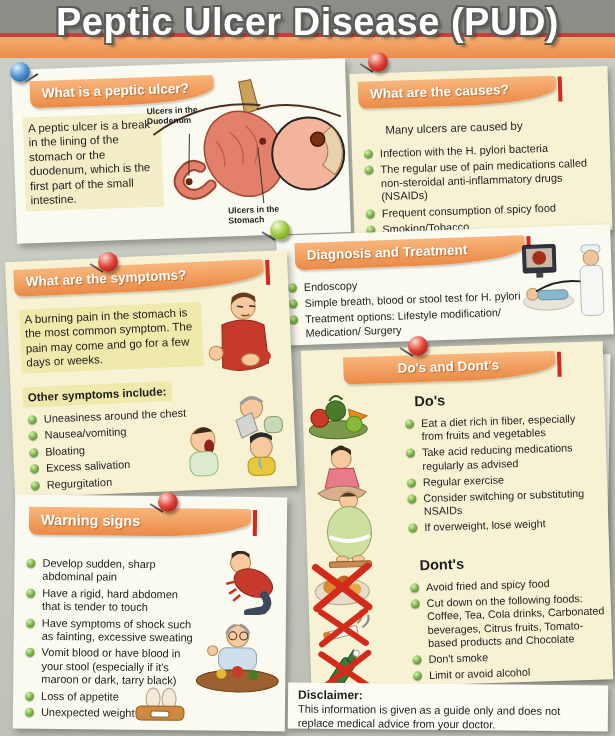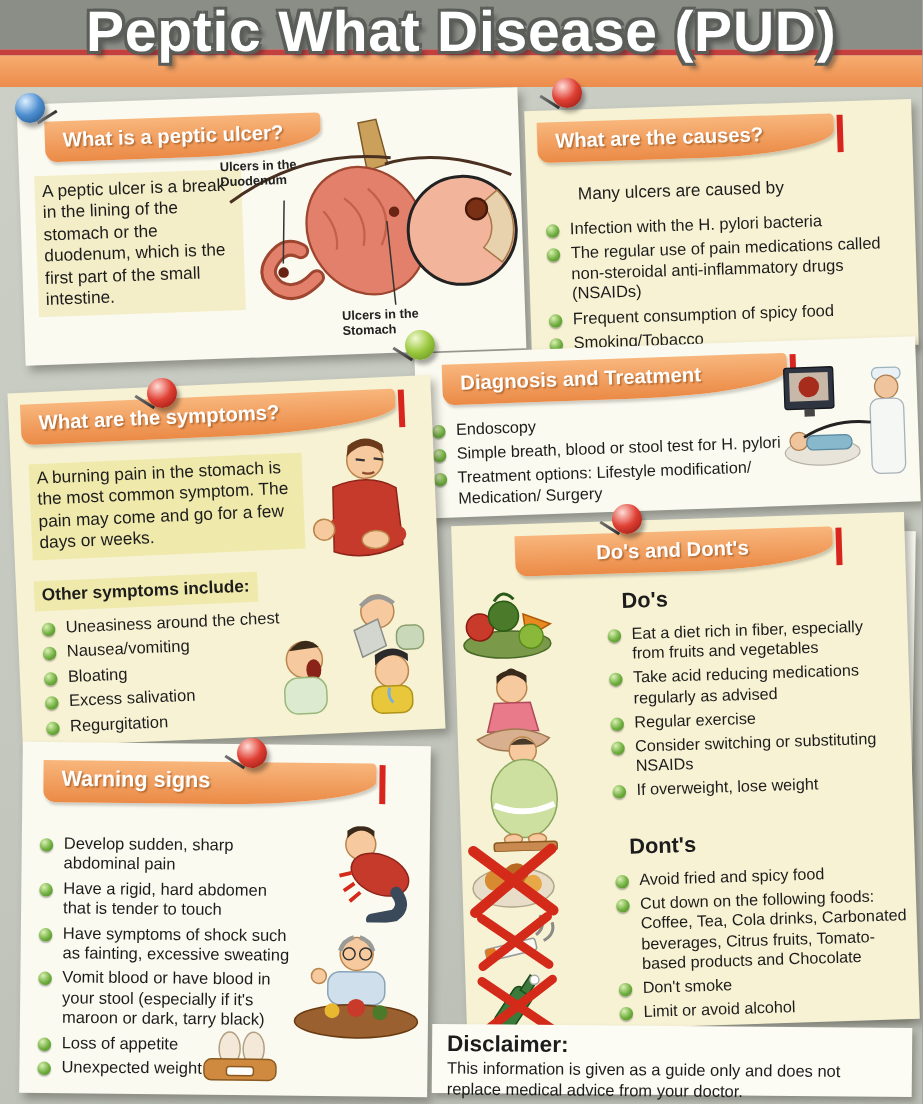--- a/index.html
+++ b/index.html
@@ -49,31 +49,31 @@
   .pin-blue{background:radial-gradient(circle at 35% 28%,#dcefff,#4e8fd0 48%,#1c4d84);}
   .pin-red{background:radial-gradient(circle at 35% 28%,#ffdcd6,#e04034 48%,#8c130c);}
   .pin-green{background:radial-gradient(circle at 35% 28%,#f0f9d2,#9cc93f 48%,#5d8a1d);}
 
   .label-sm{position:absolute;font-size:8.5px;line-height:1.15;color:#222;}
   .illo{position:absolute;}
 
   .disclaimer{position:absolute;left:288px;top:684px;width:320px;height:46px;
     background:#fcfcf4;box-shadow:2px 3px 4px rgba(55,55,45,.35);
     transform:rotate(.5deg);padding:5px 10px;box-sizing:border-box;font-size:11px;line-height:1.25;}
-  .disclaimer b{font-size:15px;}
+  .disclaimer b{font-size:12px;}
 </style>
 </head>
 <body>
 
 <div class="poster">
 
   <div class="title-gray"></div>
   <div class="title-red"></div>
   <div class="title-orange"></div>
-  <div class="poster-title">Peptic What Disease (PUD)</div>
+  <div class="poster-title">Peptic Ulcer Disease (PUD)</div>
 
   <div class="card paper" style="left:14px;top:64px;width:334px;height:174px;transform:rotate(-2deg);">
     <div class="banner" style="left:18px;top:12px;width:158px;">What is a peptic ulcer?</div>
     <div class="para" style="left:10px;top:48px;width:128px;background:#f4eec8;padding:4px 5px;">A peptic ulcer is a break in the lining of the stomach or the duodenum, which is the first part of the small intestine.</div>
 
     <div class="illo" style="left:132px;top:14px;width:200px;height:154px;">
       <svg width="200" height="154" viewBox="0 0 200 154">
         <path d="M95,6 L107,4 L114,34 L100,38 Z" fill="#caa05a" stroke="#7c5a28" stroke-width="1"></path>
         <path d="M8,56 Q58,22 116,30" fill="none" stroke="#4a3020" stroke-width="2"></path>
         <path d="M112,34 Q150,24 196,44" fill="none" stroke="#4a3020" stroke-width="2"></path>

